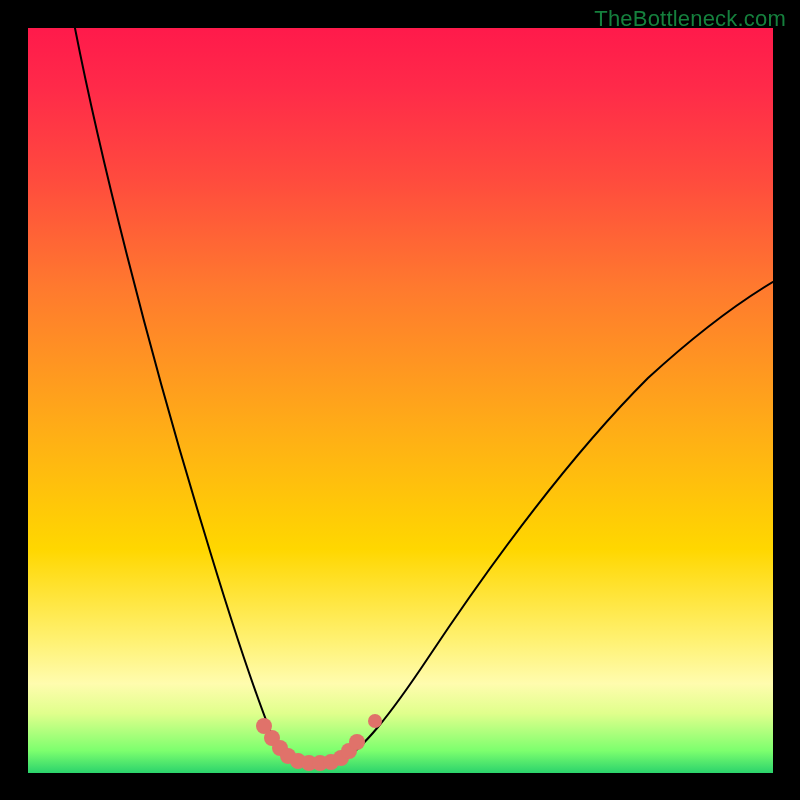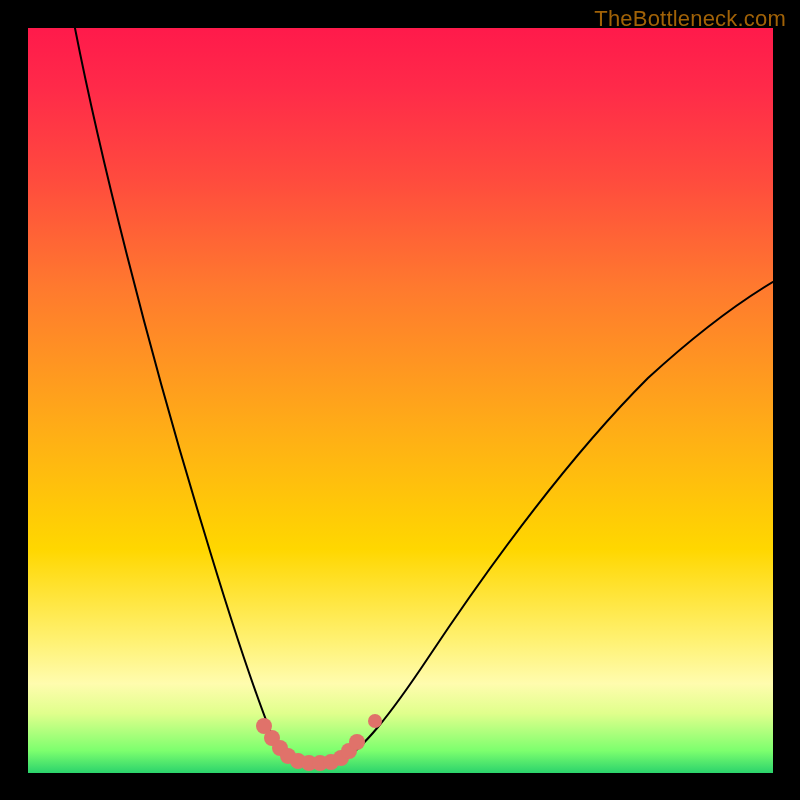--- a/index.html
+++ b/index.html
@@ -14,21 +14,21 @@
   .wrapper {
     position: relative;
     width: 800px;
     height: 800px;
     background: #000;
   }
   .attribution {
     position: absolute;
     top: 6px;
     right: 14px;
-    color: #a16207;
+    color: #15803d;
     font-size: 22px;
     font-weight: 500;
     letter-spacing: 0.2px;
     z-index: 3;
   }
   .plot {
     position: absolute;
     left: 28px;
     top: 28px;
     width: 745px;

